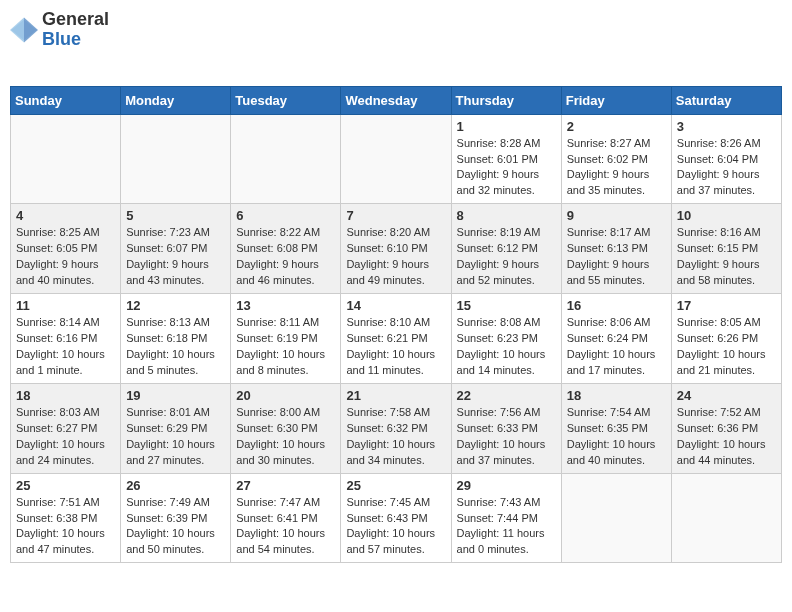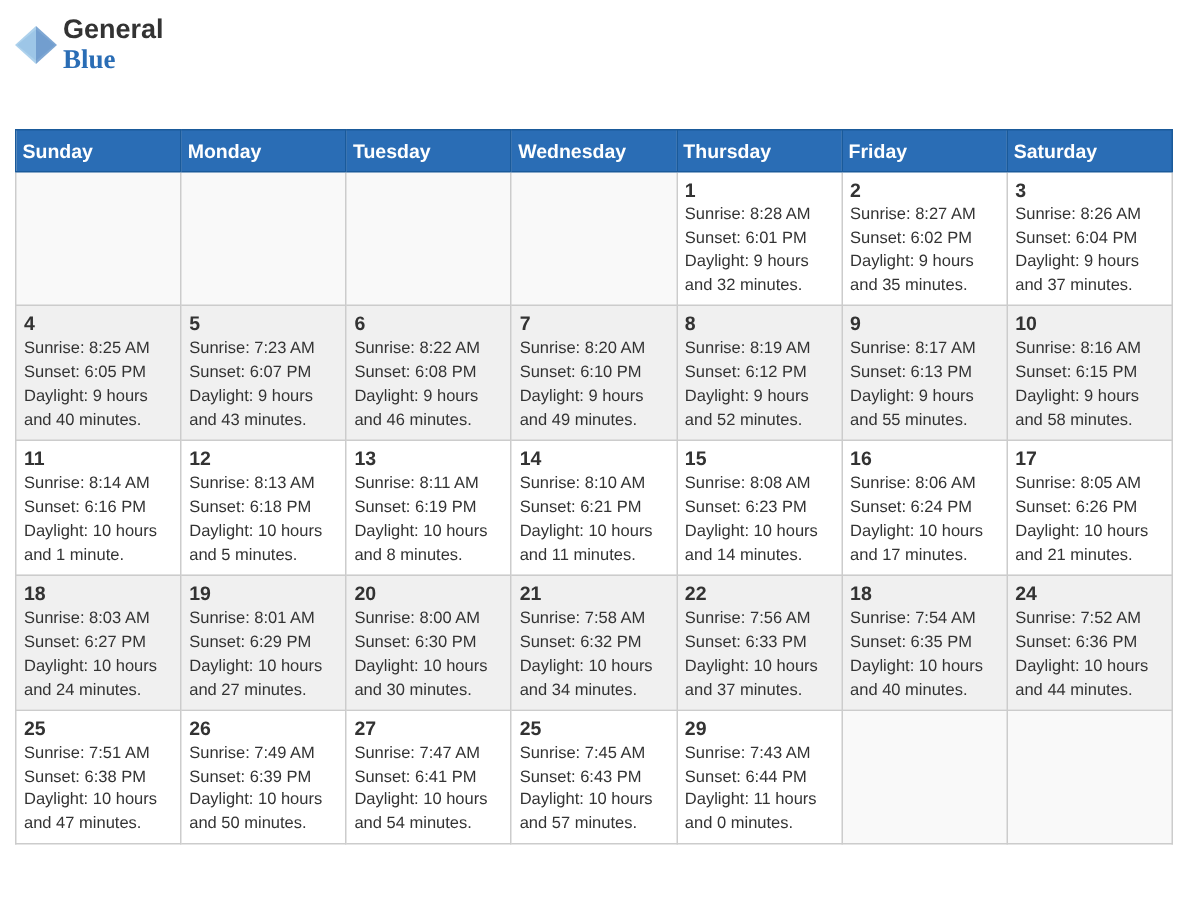--- a/index.html
+++ b/index.html
@@ -5,44 +5,44 @@
     * { box-sizing: border-box; margin: 0; padding: 0; }
     body {
       font-family: Arial, sans-serif;
       background: #fff;
       width: 792px;
       min-height: 612px;
       padding: 10px;
     }
     .header {
       display: flex;
-      justify-content: space-between;
+      justify-content: center;
       align-items: flex-start;
       margin-bottom: 8px;
+      flex-direction: column;
     }
     .logo {
       display: flex;
       align-items: center;
       gap: 4px;
     }
     .logo-text {
       display: flex;
       flex-direction: column;
       line-height: 1.1;
     }
     .logo-general {
       font-size: 18px;
       font-weight: bold;
       color: #333;
     }
     .logo-blue {
       font-size: 18px;
       font-weight: bold;
       color: #2a6db5;
-      font-family: Liberation Serif, serif;
     }
     .logo-icon {
       width: 28px;
       height: 28px;
     }
     .title-block {
       text-align: right;
     }
     .title-month {
       font-size: 32px;
@@ -318,20 +318,20 @@
         </td>
         <td>
           <div class="day-number">25</div>
           <div class="day-info">Sunrise: 7:45 AM
 Sunset: 6:43 PM
 Daylight: 10 hours and 57 minutes.</div>
         </td>
         <td>
           <div class="day-number">29</div>
           <div class="day-info">Sunrise: 7:43 AM
-Sunset: 6:44 PM
+Sunset: 7:44 PM
 Daylight: 11 hours and 0 minutes.</div>
         </td>
         <td class="empty"></td>
         <td class="empty"></td>
       </tr>
     </tbody>
 </table>
 
 </body></html>

